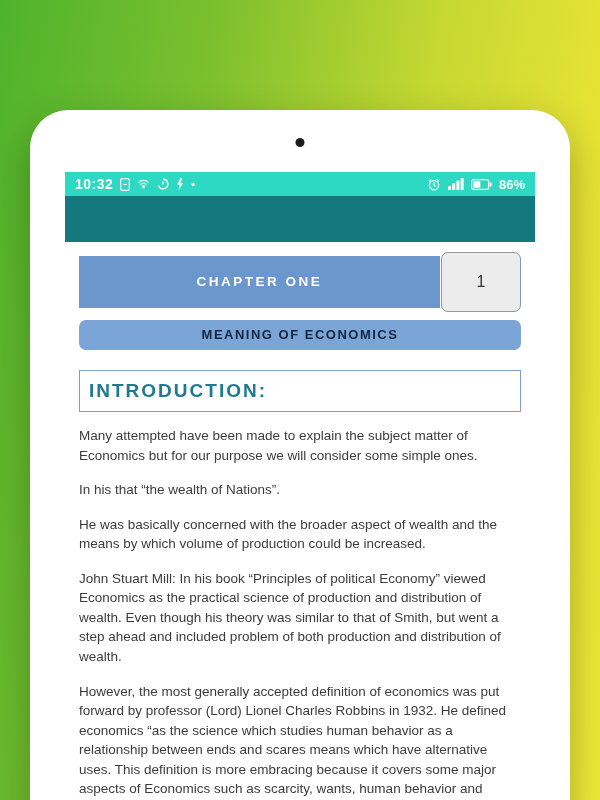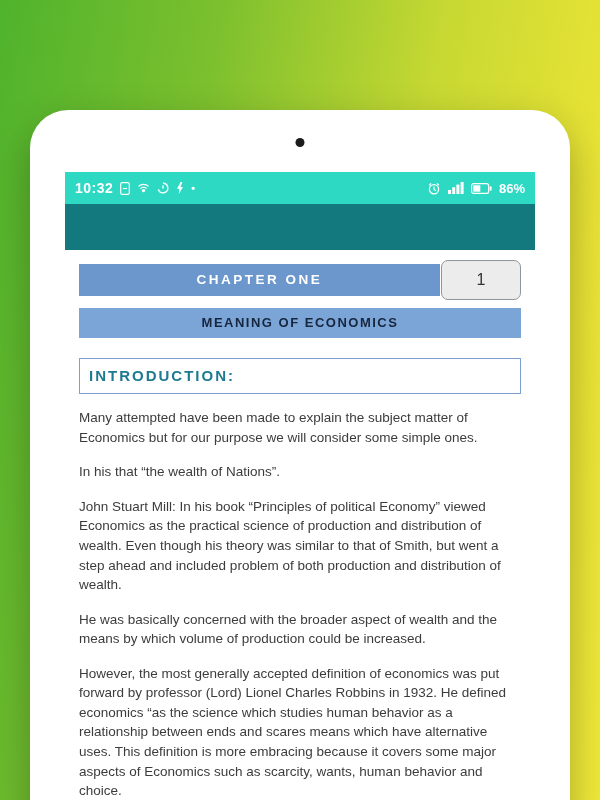--- a/index.html
+++ b/index.html
@@ -17,56 +17,56 @@
   .camera {
     position:absolute; top:28px; left:50%; transform:translateX(-50%);
     width:9px; height:9px; border-radius:50%; background:#1c1c1c;
   }
   .screen {
     position:absolute; left:35px; top:62px; width:470px; height:698px;
     background:#ffffff; overflow:hidden;
   }
   
   .status-bar {
-    height:32px; background:#2ed9c4; color:#ffffff;
+    height:24px; background:#2ed9c4; color:#ffffff;
     display:flex; align-items:center; gap:7px; padding:0 10px;
     font-size:13px; font-weight:bold;
   }
   .status-bar .spacer { flex:1; }
   .sb-icon { display:inline-flex; align-items:center; }
   .sb-dot { font-size:11px; line-height:1; }
   .sb-time { font-size:14px; letter-spacing:0.5px; }
   .sb-batt-pct { font-size:13px; }
   
   .app-bar { height:46px; background:#14787f; }
   
   .content {
     padding:12px 14px 0 14px;
     color:#3c3c3c; font-size:13.5px; line-height:1.45;
   }
   .chapter-row { display:flex; align-items:stretch; margin:2px 0 12px 0; position:relative; }
   .chapter-bar {
     flex:1; background:#6b97cc; color:#ffffff; text-align:center;
     font-weight:bold; font-size:13.5px; letter-spacing:2.5px;
-    padding:6px 0;
+    padding:16px 0;
   }
   .page-tab {
     width:80px; margin:-4px 0 -4px 1px;
     background:#ececec; border:1px solid #8f969c; border-radius:7px;
     display:flex; align-items:center; justify-content:center;
     font-size:16px; color:#333;
   }
   .subtitle-bar {
     background:#7ba5d6; color:#17263f; text-align:center;
     font-weight:bold; font-size:13px; letter-spacing:1.5px;
-    padding:6px 0; margin-bottom:20px;
+    padding:6px 0; margin-bottom:20px;border-radius:7px;
   }
   .intro-box {
     border:1px solid #7d9fc9; color:#1d7a90;
-    font-weight:bold; font-size:15px; letter-spacing:2px;
+    font-weight:bold; font-size:19px; letter-spacing:2px;
     padding:6px 9px; margin-bottom:14px;
   }
   .paragraphs p { margin:0 0 15px 0; }
 </style>
 </head>
 <body>
 
 <div class="tablet">
   <div class="camera"></div>
 
@@ -137,20 +137,20 @@
         <div class="page-tab">1</div>
       </div>
 
       <div class="subtitle-bar">MEANING OF ECONOMICS</div>
 
       <div class="intro-box">INTRODUCTION:</div>
 
       <div class="paragraphs">
           <p>Many attempted have been made to explain the subject matter of Economics but for our purpose we will consider some simple ones.</p>
           <p>In his that “the wealth of Nations”.</p>
+          <p>He was basically concerned with the broader aspect of wealth and the means by which volume of production could be increased.</p>
           <p>John Stuart Mill: In his book “Principles of political Economy” viewed Economics as the practical science of production and distribution of wealth. Even though his theory was similar to that of Smith, but went a step ahead and included problem of both production and distribution of wealth.</p>
-          <p>He was basically concerned with the broader aspect of wealth and the means by which volume of production could be increased.</p>
           <p>However, the most generally accepted definition of economics was put forward by professor (Lord) Lionel Charles Robbins in 1932. He defined economics “as the science which studies human behavior as a relationship between ends and scares means which have alternative uses. This definition is more embracing because it covers some major aspects of Economics such as scarcity, wants, human behavior and choice.</p>
         </div>
 
     </div>
   </div>
 </div>
 
 </body></html>

